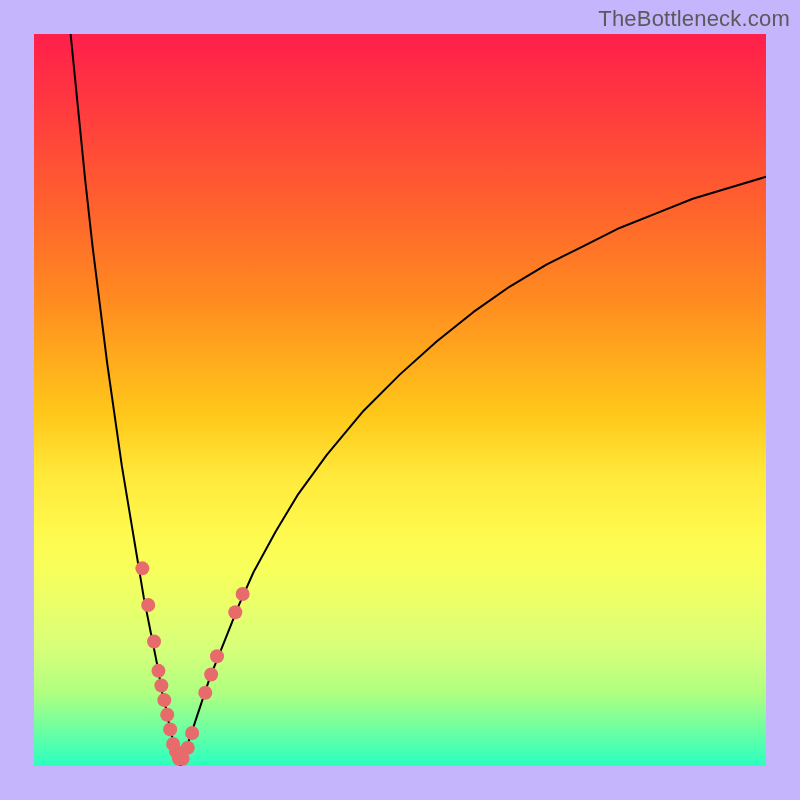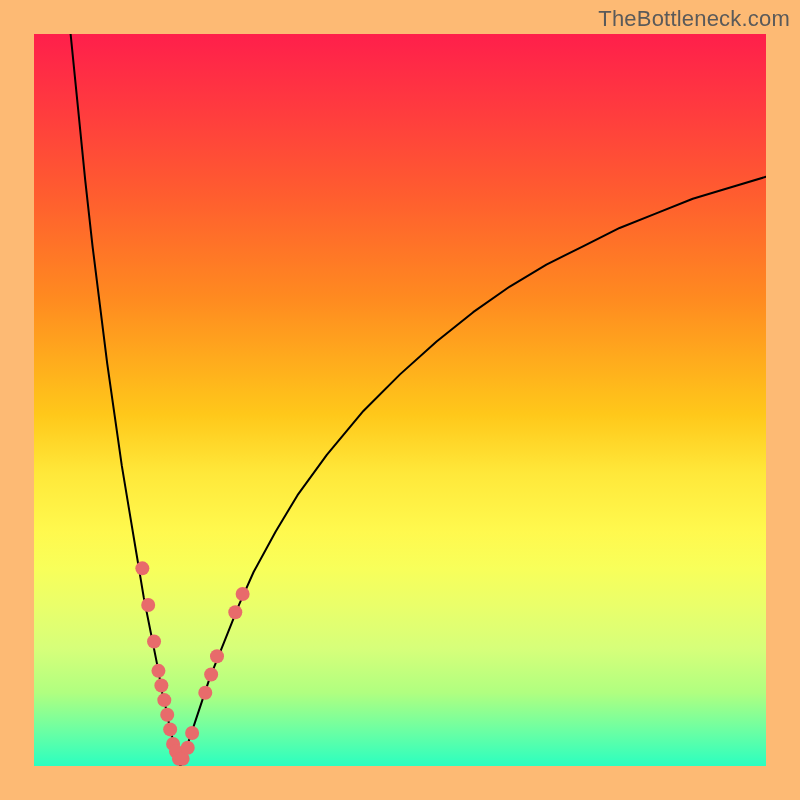--- a/index.html
+++ b/index.html
@@ -8,21 +8,21 @@
     width: 800px;
     height: 800px;
     overflow: hidden;
     background: #000;
     font-family: Arial, Helvetica, sans-serif;
   }
   .outer {
     position: relative;
     width: 800px;
     height: 800px;
-    background: #fdba74;
+    background: #c4b5fd;
   }
   .plot {
     position: absolute;
     left: 34px;
     top: 34px;
     width: 732px;
     height: 732px;
     
     background: linear-gradient(to bottom,
       #ff1f4b 0%,

